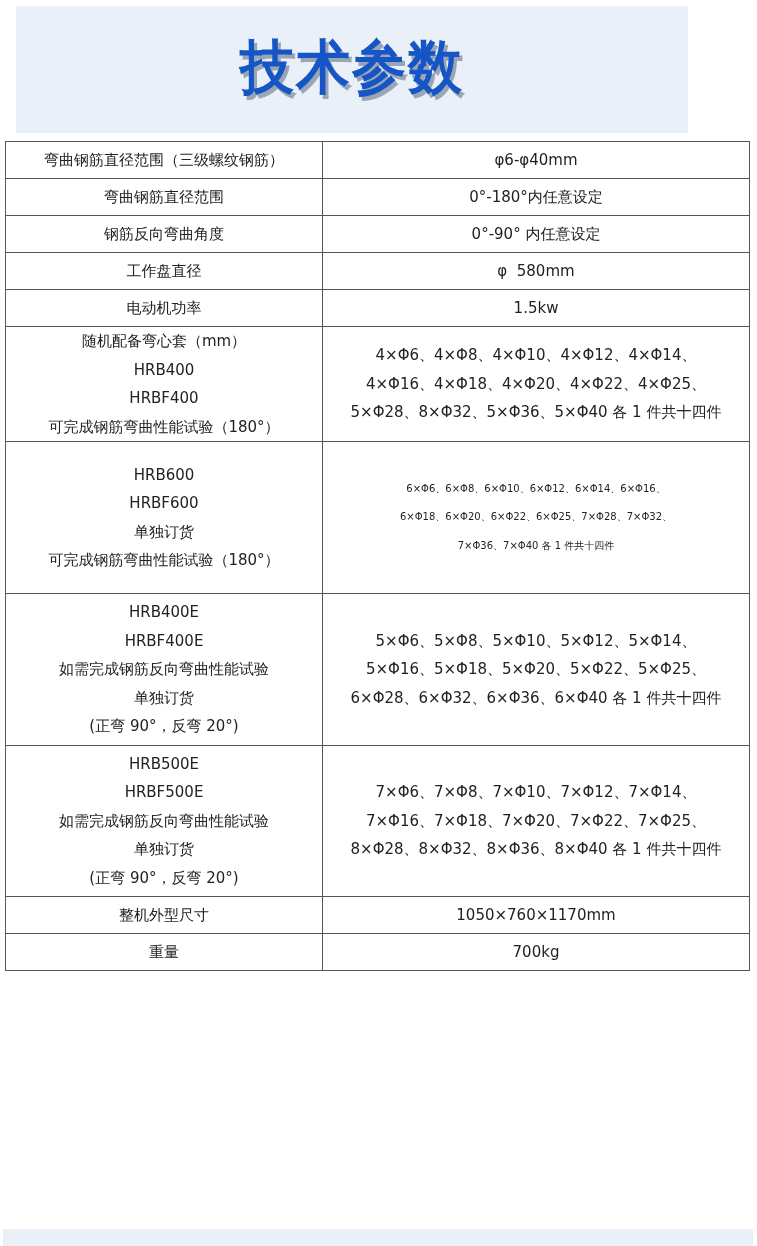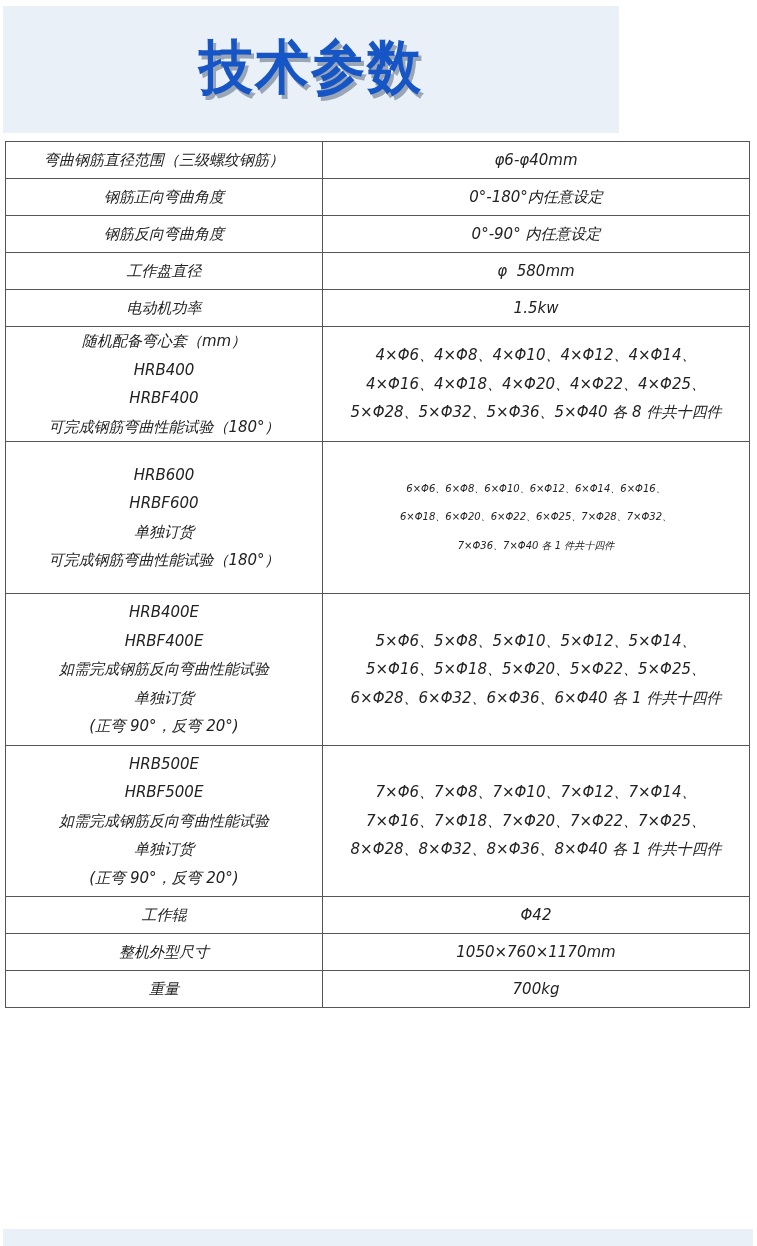--- a/index.html
+++ b/index.html
@@ -2,21 +2,21 @@
 <html><head>
 <meta charset="utf-8">
 <style>
   html, body { margin: 0; padding: 0; }
   body {
     width: 757px; height: 1246px; background: #ffffff;
     font-family: "DejaVu Sans", "Liberation Sans", sans-serif;
     color: #222222; position: relative; overflow: hidden;
   }
   .banner {
-    position: absolute; left: 3px; top: 6px; width: 616px; height: 127px;
+    position: absolute; left: 16px; top: 6px; width: 672px; height: 127px;
     background: #eaf0f8;
     display: flex; align-items: center; justify-content: center;
   }
   .banner-title {
     font-family: "DejaVu Sans", sans-serif;
     font-weight: bold; font-size: 54px; letter-spacing: 2px;
     color: #1655c6;
     text-shadow: 3px 3px 0 #9aa6b6;
     transform: scaleY(1.08);
     margin-top: -2px;
@@ -28,21 +28,20 @@
   table.spec {
     position: absolute; left: 5px; top: 141px;
     width: 745px; border-collapse: collapse; table-layout: fixed;
     border: 1.5px solid #555555;
   }
   table.spec td {
     border: 1px solid #555555;
     text-align: center; vertical-align: middle;
     font-size: 15px; line-height: 28.5px; padding: 0 4px;
     color: #222222;
-    font-style: italic;
   }
   table.spec td.label { width: 308px; }
   tr.single td { height: 36px; line-height: 20px; }
   td .line { display: block; white-space: nowrap; }
 </style>
 </head>
 <body>
 
 <div class="banner">
   <div class="banner-title">技术参数</div>
@@ -53,21 +52,21 @@
     <tr class="single">
       <td class="label">
           <span class="line">弯曲钢筋直径范围（三级螺纹钢筋）</span>
         </td>
       <td>
           <span class="line">φ6-φ40mm</span>
         </td>
     </tr>
     <tr class="single">
       <td class="label">
-          <span class="line">钢筋正向弯曲角度</span>
+          <span class="line">弯曲钢筋直径范围</span>
         </td>
       <td>
           <span class="line">0°-180°内任意设定</span>
         </td>
     </tr>
     <tr class="single">
       <td class="label">
           <span class="line">钢筋反向弯曲角度</span>
         </td>
       <td>
@@ -94,21 +93,21 @@
     <tr style="height:95px">
       <td class="label">
         <span class="line">随机配备弯心套（mm）</span>
         <span class="line">HRB400</span>
         <span class="line">HRBF400</span>
         <span class="line">可完成钢筋弯曲性能试验（180°）</span>
       </td>
       <td>
         <span class="line">4×Φ6、4×Φ8、4×Φ10、4×Φ12、4×Φ14、</span>
         <span class="line">4×Φ16、4×Φ18、4×Φ20、4×Φ22、4×Φ25、</span>
-        <span class="line">5×Φ28、5×Φ32、5×Φ36、5×Φ40 各 8 件共十四件</span>
+        <span class="line">5×Φ28、8×Φ32、5×Φ36、5×Φ40 各 1 件共十四件</span>
       </td>
     </tr>
 
 
     <tr style="height:152px">
       <td class="label">
         <span class="line">HRB600</span>
         <span class="line">HRBF600</span>
         <span class="line">单独订货</span>
         <span class="line">可完成钢筋弯曲性能试验（180°）</span>
@@ -145,28 +144,20 @@
       </td>
       <td>
         <span class="line">7×Φ6、7×Φ8、7×Φ10、7×Φ12、7×Φ14、</span>
         <span class="line">7×Φ16、7×Φ18、7×Φ20、7×Φ22、7×Φ25、</span>
         <span class="line">8×Φ28、8×Φ32、8×Φ36、8×Φ40 各 1 件共十四件</span>
       </td>
     </tr>
 
     <tr class="single">
       <td class="label">
-          <span class="line">工作辊</span>
-        </td>
-      <td>
-          <span class="line">Φ42</span>
-        </td>
-    </tr>
-    <tr class="single">
-      <td class="label">
           <span class="line">整机外型尺寸</span>
         </td>
       <td>
           <span class="line">1050×760×1170mm</span>
         </td>
     </tr>
     <tr class="single">
       <td class="label">
           <span class="line">重量</span>
         </td>

